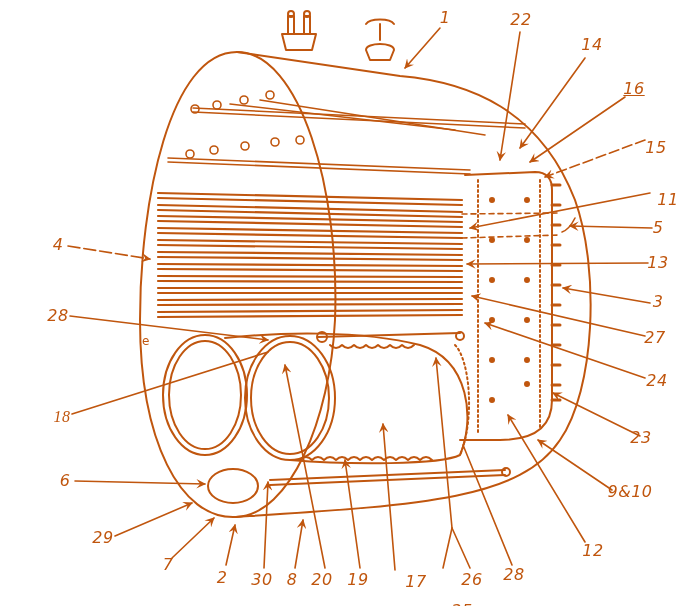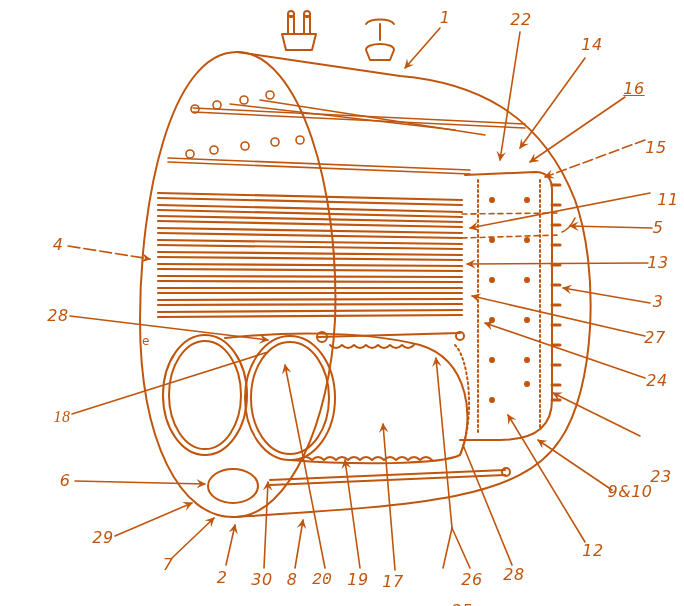--- a/index.html
+++ b/index.html
@@ -184,29 +184,29 @@
   <span class="lbl" style="left:521px;top:20px;">22</span>
   <span class="lbl" style="left:592px;top:45px;">14</span>
   <span class="lbl" style="left:634px;top:89px;text-decoration:underline;">16</span>
   <span class="lbl" style="left:656px;top:148px;">15</span>
   <span class="lbl" style="left:668px;top:192px;margin-top:8px;">11</span>
   <span class="lbl" style="left:658px;top:228px;">5</span>
   <span class="lbl" style="left:658px;top:263px;">13</span>
   <span class="lbl" style="left:658px;top:302px;">3</span>
   <span class="lbl" style="left:655px;top:338px;">27</span>
   <span class="lbl" style="left:657px;top:381px;">24</span>
-  <span class="lbl" style="left:661px;top:438px;margin-top:39px;">23</span>
+  <span class="lbl" style="left:641px;top:438px;">23</span>
   <span class="lbl" style="left:630px;top:492px;text-align:center;">9&amp;10</span>
   <span class="lbl" style="left:593px;top:551px;">12</span>
   <span class="lbl" style="left:514px;top:575px;">28</span>
   <span class="lbl" style="left:472px;top:580px;">26</span>
   <span class="lbl" style="left:443px;top:611px;margin-left:19px;">25</span>
-  <span class="lbl" style="left:393px;top:582px;">17</span>
+  <span class="lbl" style="left:416px;top:582px;">17</span>
   <span class="lbl" style="left:358px;top:580px;">19</span>
-  <span class="lbl" style="left:322px;top:580px;font-family:Liberation Mono, monospace;">20</span>
+  <span class="lbl" style="left:322px;top:580px;">20</span>
   <span class="lbl" style="left:292px;top:580px;">8</span>
   <span class="lbl" style="left:262px;top:580px;">30</span>
   <span class="lbl" style="left:222px;top:578px;">2</span>
   <span class="lbl" style="left:168px;top:565px;">7</span>
   <span class="lbl" style="left:103px;top:538px;">29</span>
   <span class="lbl" style="left:65px;top:481px;">6</span>
   <span class="lbl" style="left:62px;top:417px;font-family:Liberation Serif, serif;">18</span>
   <span class="lbl" style="left:58px;top:316px;">28</span>
   <span class="lbl" style="left:58px;top:245px;">4</span>
 </div>

